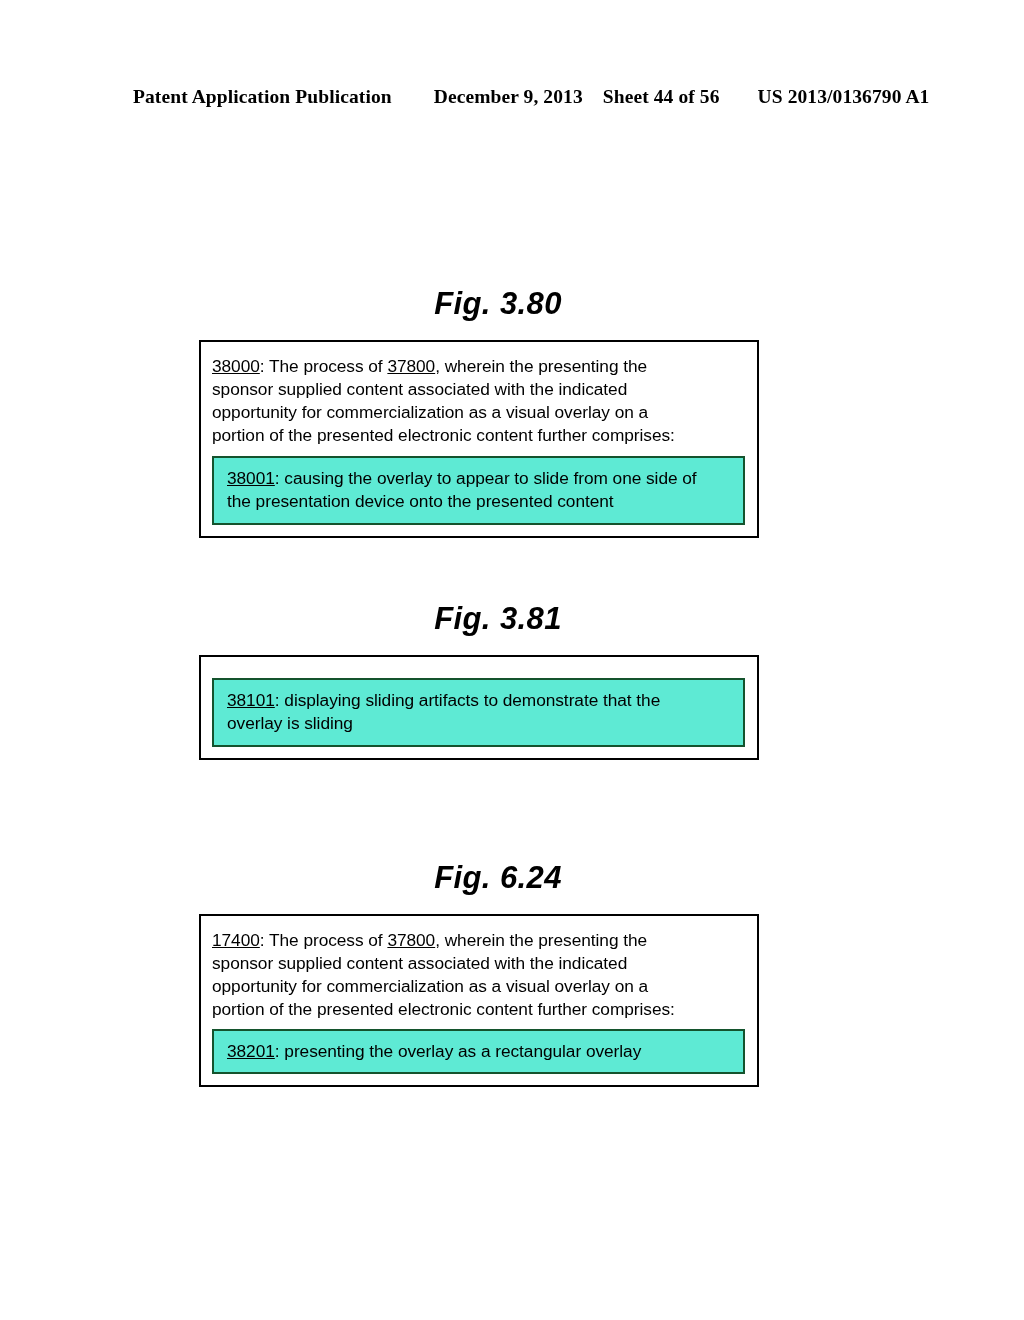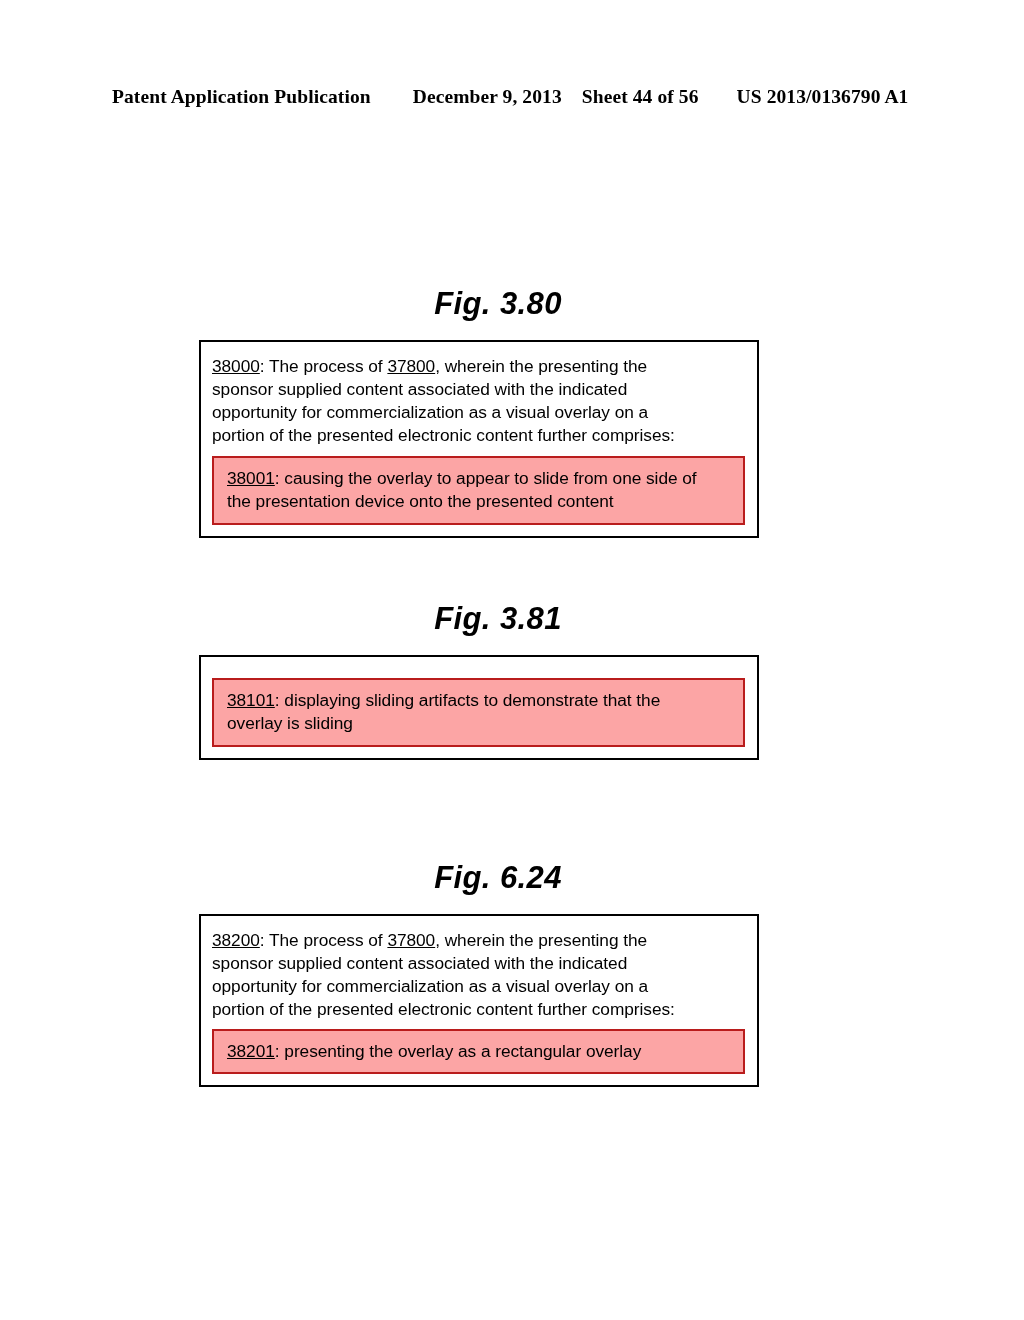--- a/index.html
+++ b/index.html
@@ -13,21 +13,21 @@
     height: 1320px;
     position: relative;
     font-family: "Liberation Sans", sans-serif;
     color: #000000;
     overflow: hidden;
   }
 
   
   .page-header {
     position: absolute;
-    left: 112px;
+    left: 133px;
     top: 86px;
     width: 768px;
     height: 28px;
     display: flex;
     align-items: baseline;
     font-family: "Liberation Serif", serif;
     font-weight: bold;
     font-size: 19.5px;
     letter-spacing: 0.1px;
     white-space: nowrap;
@@ -62,22 +62,22 @@
   }
 
   .box-text {
     font-size: 17.3px;
     line-height: 23px;
     letter-spacing: -0.05px;
     margin: 0;
   }
 
   .inner-box {
-    border: 2px solid #b91c1c;
-    background: #fca5a5;
+    border: 2px solid #14532d;
+    background: #5eead4;
     margin-top: 9px;
     margin-right: -44px;
     padding: 9px 28px 10px 13px;
     box-sizing: border-box;
   }
   .inner-box .box-text {
     padding-right: 6px;
   }
 
   .ref {
@@ -125,21 +125,21 @@
         <span class="ref">38101</span><span>:</span><span> displaying sliding artifacts to demonstrate that the overlay is sliding</span>
       </p>
     </div>
   </div>
 </div>
 
 <div class="figure" id="figure-382">
   <div class="fig-title">Fig. 6.24</div>
   <div class="outer-box">
     <p class="box-text">
-      <span class="ref">38200</span><span>:</span><span> The process of </span><span class="ref">37800</span><span>, wherein the presenting the sponsor supplied content associated with the indicated opportunity for commercialization as a visual overlay on a portion of the presented electronic content further comprises:</span>
+      <span class="ref">17400</span><span>:</span><span> The process of </span><span class="ref">37800</span><span>, wherein the presenting the sponsor supplied content associated with the indicated opportunity for commercialization as a visual overlay on a portion of the presented electronic content further comprises:</span>
     </p>
     <div class="inner-box">
       <p class="box-text">
         <span class="ref">38201</span><span>:</span><span> presenting the overlay as a rectangular overlay</span>
       </p>
     </div>
   </div>
 </div>
 
 </body></html>

